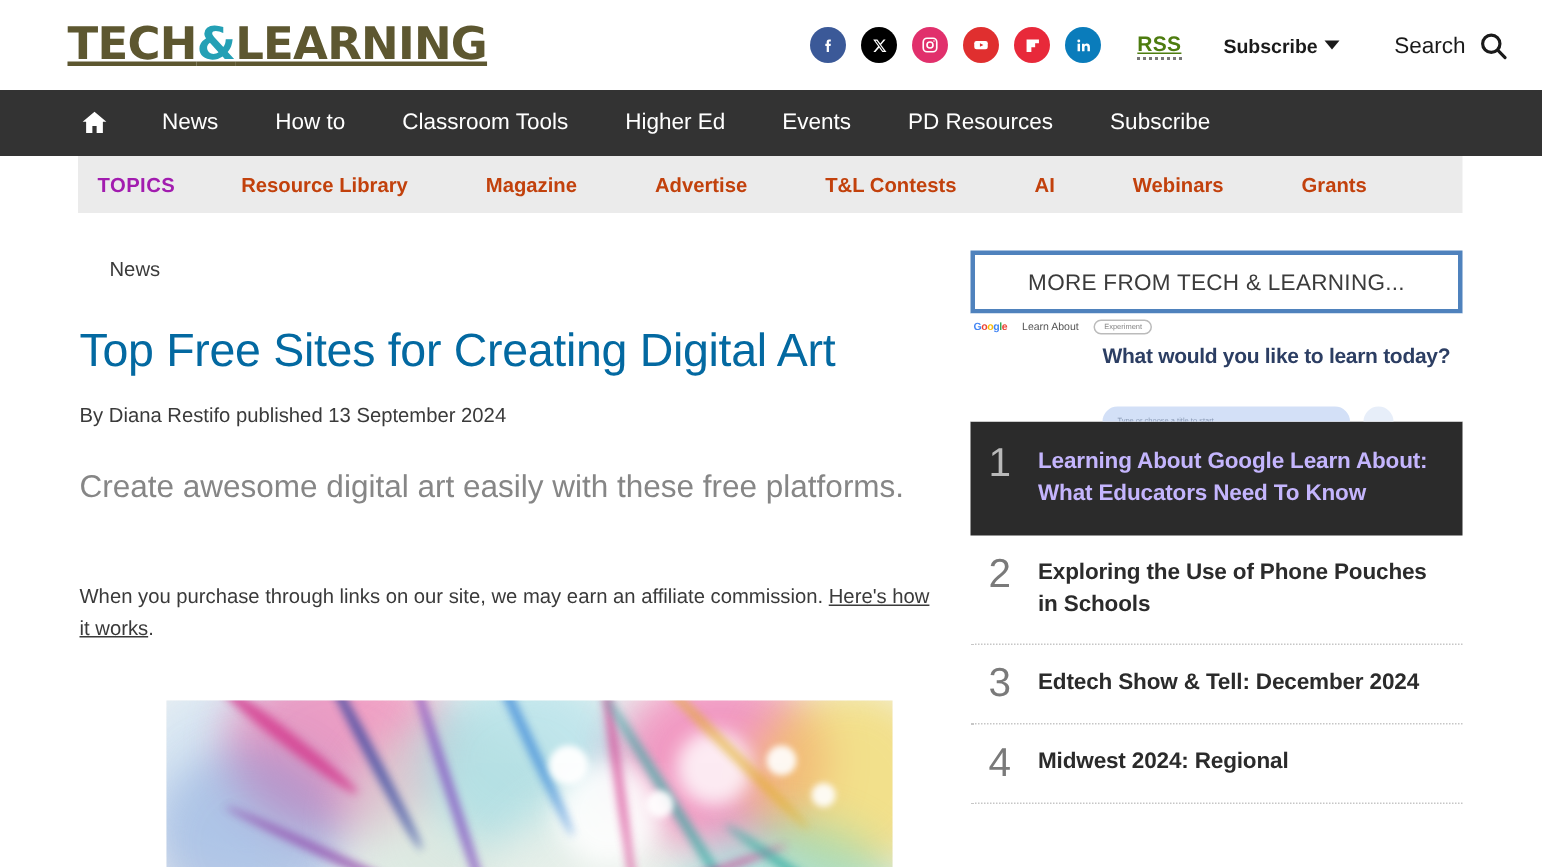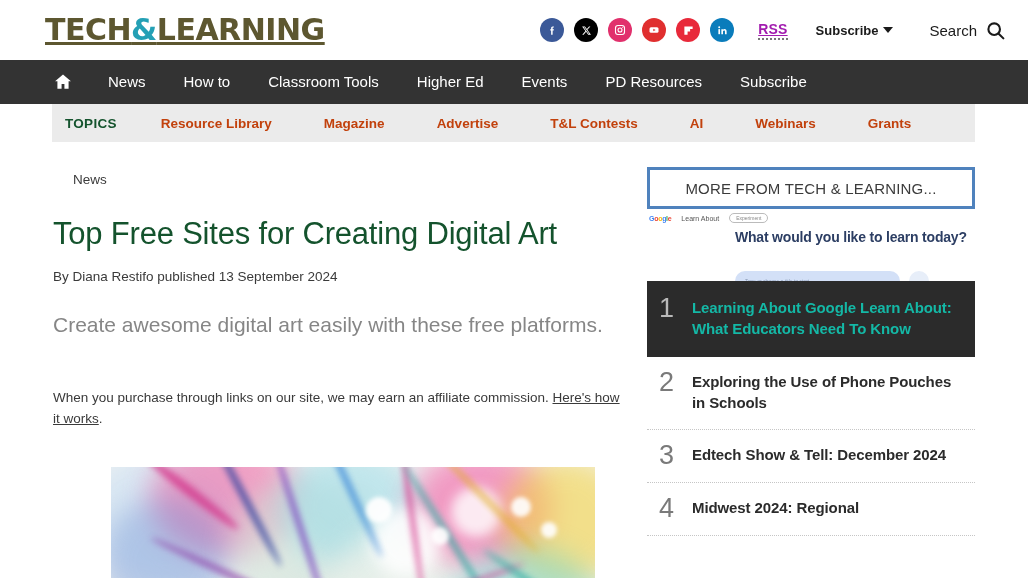--- a/index.html
+++ b/index.html
@@ -45,21 +45,21 @@
   .sicon svg { display: block; }
   .s-fb { background: #3b5998; }
   .s-x  { background: #000000; }
   .s-ig { background: #e1306c; }
   .s-yt { background: #e02f2f; }
   .s-fl { background: #e8293a; }
   .s-li { background: #0a7cbb; }
 
   .rss-link {
     margin-left: 24px;
-    font-size: 14px; font-weight: 700; color: #a21caf;
+    font-size: 14px; font-weight: 700; color: #4d7c0f;
     border-bottom: 2px dotted #777;
     padding-bottom: 1px;
     letter-spacing: 0.2px;
   }
   .subscribe-drop {
     margin-left: 28px;
     font-size: 13px; font-weight: 700; color: #1a1a1a;
     display: flex; align-items: center; gap: 5px;
   }
   .caret-down {
@@ -95,39 +95,39 @@
 
   
   .topicsbar {
     position: relative;
     height: 38px;
     margin: 0 53px 0 52px;
     background: #ebebeb;
     display: flex; align-items: center;
   }
   .topicsbar .t-first {
-    color: #14532d; font-weight: 700; font-size: 13.5px;
+    color: #a21caf; font-weight: 700; font-size: 13.5px;
     padding: 0 18px 0 13px; letter-spacing: 0.3px;
   }
   .topicsbar a {
     color: #c2410c; font-size: 13.5px; font-weight: 700;
     text-decoration: none; padding: 0 26px; white-space: nowrap;
   }
 
   
   .content { display: flex; padding-top: 20px; }
   .article { width: 625px; padding-left: 53px; }
   .rail { width: 350px; padding-left: 22px; padding-top: 5px; }
 
   .breadcrumb {
     font-size: 13.5px; color: #3b3b3b;
     padding: 10px 0 0 20px;
   }
   .headline {
-    font-size: 31px; font-weight: 400; color: #14532d;
+    font-size: 31px; font-weight: 400; color: #0369a1;
     line-height: 38px; margin-top: 28px;
     letter-spacing: -0.2px;
   }
   .byline {
     font-size: 13.5px; color: #3a3a3a; margin-top: 16px;
   }
   .standfirst {
     font-size: 21px; color: #868686; font-weight: 400;
     margin-top: 27px; line-height: 28px;
   }
@@ -204,21 +204,21 @@
   }
   .rank-num {
     font-size: 27px; color: #7a7a7a; font-weight: 400;
     line-height: 22px; min-width: 19px; text-align: left;
   }
   .rank-item.featured .rank-num { color: #b9b9b9; }
   .rank-title {
     font-size: 15px; font-weight: 700; color: #2b2b2b;
     line-height: 21px; letter-spacing: -0.1px;
   }
-  .rank-item.featured .rank-title { color: #14b8a6; }
+  .rank-item.featured .rank-title { color: #c4b5fd; }
 </style>
 </head>
 <body>
 
 <div class="page">
 
   <div class="masthead">
     <a class="logo" href="#"><span>TECH</span><span class="amp">&amp;</span><span>LEARNING</span></a>
 
     <div class="head-right">

